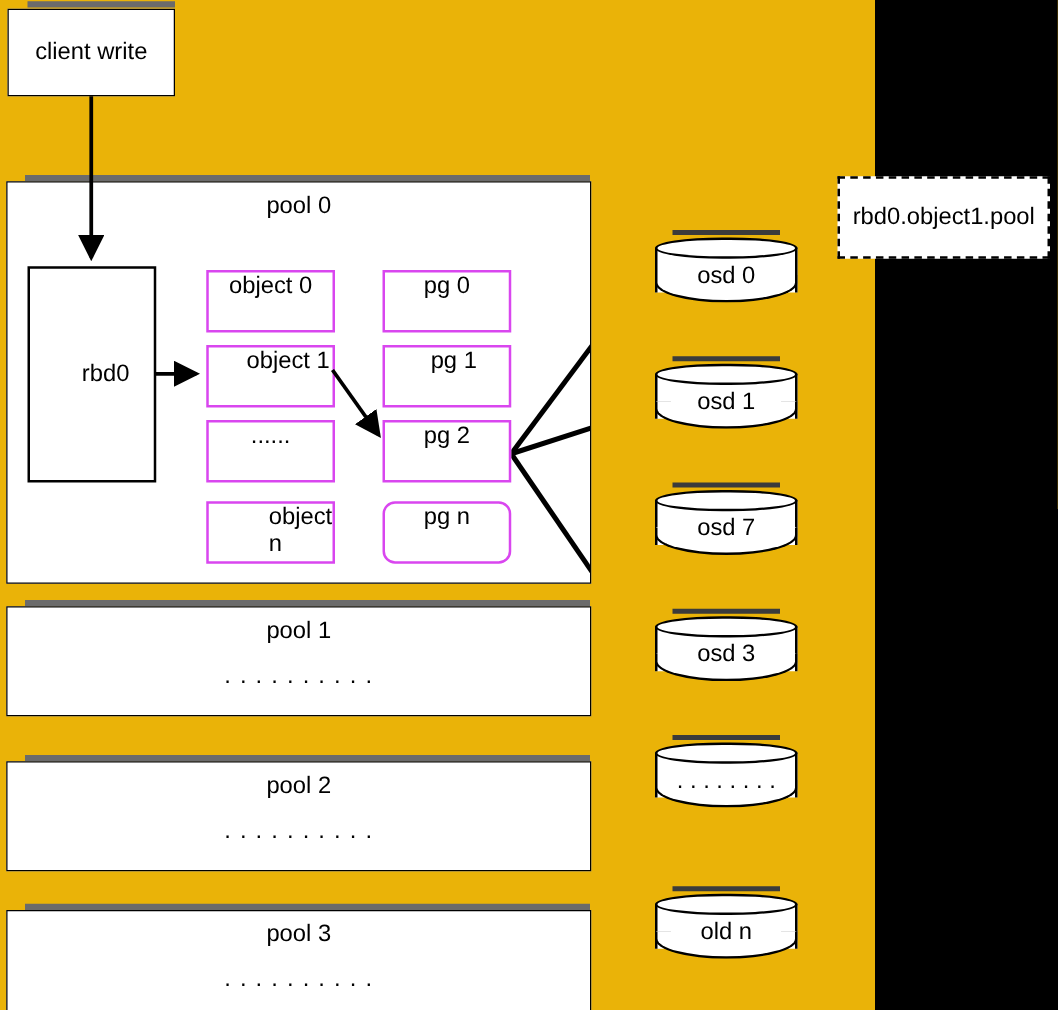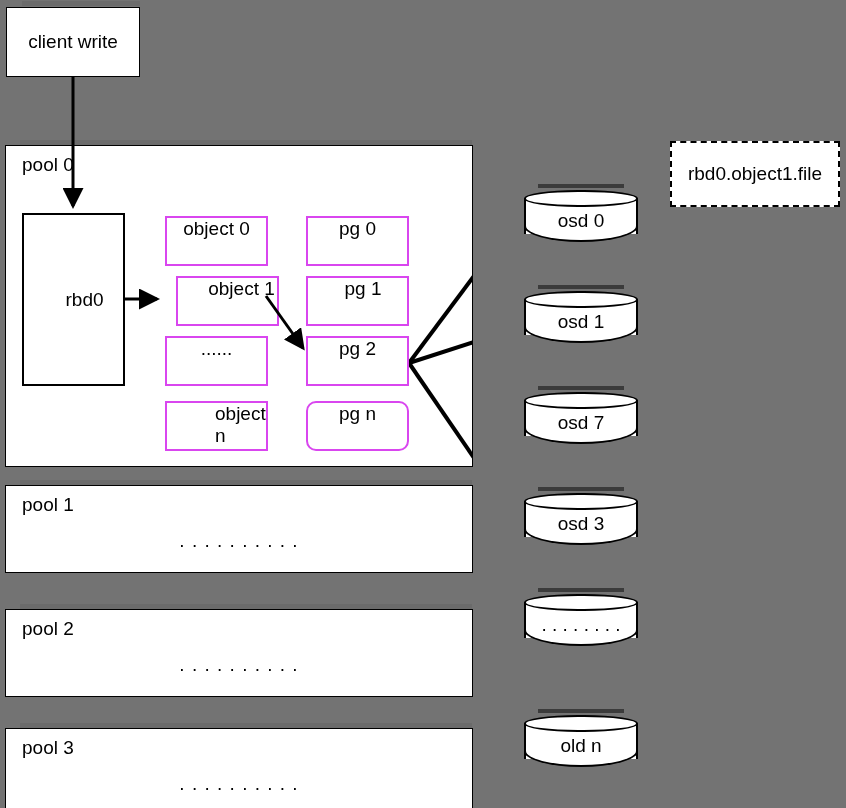--- a/index.html
+++ b/index.html
@@ -9,23 +9,23 @@
     background: #000000;
   }
   body {
     width: 846px;
     height: 808px;
     overflow: hidden;
     font-family: "Liberation Sans", "DejaVu Sans", sans-serif;
   }
   #canvas {
     position: relative;
-    width: 846px;
+    width: 700px;
     height: 808px;
-    background: #737373;
+    background: #eab308;
   }
 
   
   .topstrip {
     position: absolute;
     background: #6b6b6b;
     height: 5px;
   }
 
   
@@ -35,24 +35,24 @@
     color: #000000;
     box-sizing: border-box;
     border: 1px solid #000000;
     overflow: hidden;
   }
   .pool-title {
     position: absolute;
     top: 8px;
     left: 0;
     width: 100%;
+    text-align: center;
     font-size: 19px;
     line-height: 22px;
     color: #000000;
-    padding-left: 16px;
   }
   .pool-dots {
     position: absolute;
     top: 44px;
     left: 0;
     width: 100%;
     text-align: center;
     font-size: 19px;
     line-height: 22px;
     letter-spacing: 1px;
@@ -212,21 +212,21 @@
       <line x1="403" y1="217" x2="468" y2="312" stroke="#000000" stroke-width="4"></line>
     </svg>
 
     <div class="tall-cell" style="left:16px; top:67px; width:103px; height:173px;">
       <span>rbd0</span>
     </div>
 
     <div class="cell" style="left:159px; top:70px; width:103px; height:50px;">
       <span>object 0</span>
     </div>
-    <div class="cell" style="left:170px; top:130px; width:103px; height:50px;padding-left:28px;">
+    <div class="cell" style="left:159px; top:130px; width:103px; height:50px;padding-left:28px;">
       <span>object 1</span>
     </div>
     <div class="cell" style="left:159px; top:190px; width:103px; height:50px;">
       <span>......</span>
     </div>
     <div class="cell" style="left:159px; top:255px; width:103px; height:50px;padding-left:48px;">
       <span>object n</span>
     </div>
 
     <div class="cell" style="left:300px; top:70px; width:103px; height:50px;">
@@ -303,21 +303,21 @@
 
   <div class="cyl" style="left:524px; top:715px;">
     <div class="cap-strip"></div>
     <div class="body"></div>
     <div class="bottom"></div>
     <div class="top"></div>
     <div class="label">old n</div>
   </div>
 
   <div class="file-box" style="left:670px; top:141px; width:170px; height:66px;">
-    <span>rbd0.object1.file</span>
+    <span>rbd0.object1.pool</span>
   </div>
 
   <svg class="lines">
     <defs>
       <marker id="arrowhead" markerWidth="7" markerHeight="7" refX="6" refY="3.5" orient="auto" markerUnits="strokeWidth">
         <polygon points="0 0, 7 3.5, 0 7" fill="#000000"></polygon>
       </marker>
     </defs>
 
     <line x1="73" y1="77" x2="73" y2="206" stroke="#000000" stroke-width="3" marker-end="url(#arrowhead)"></line>

